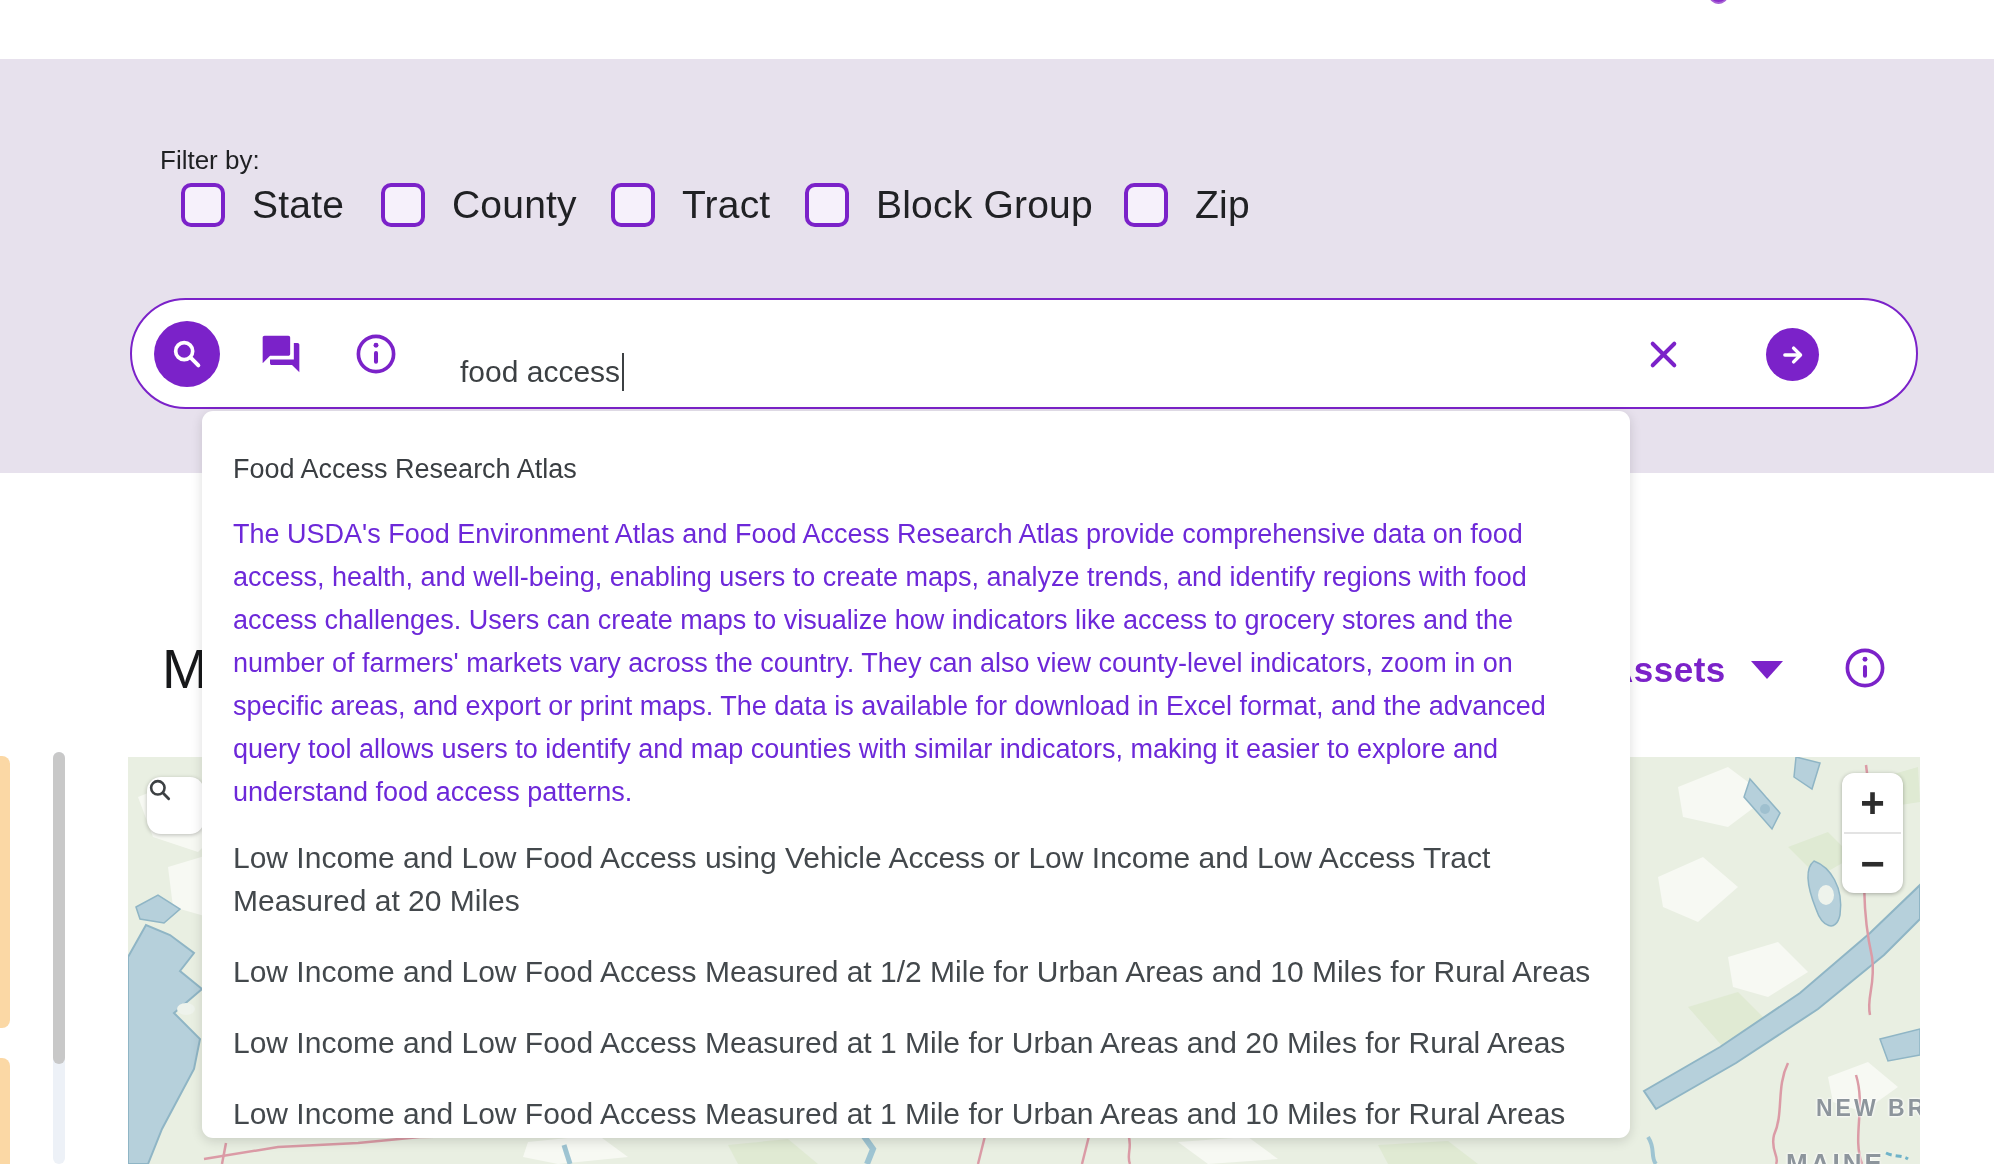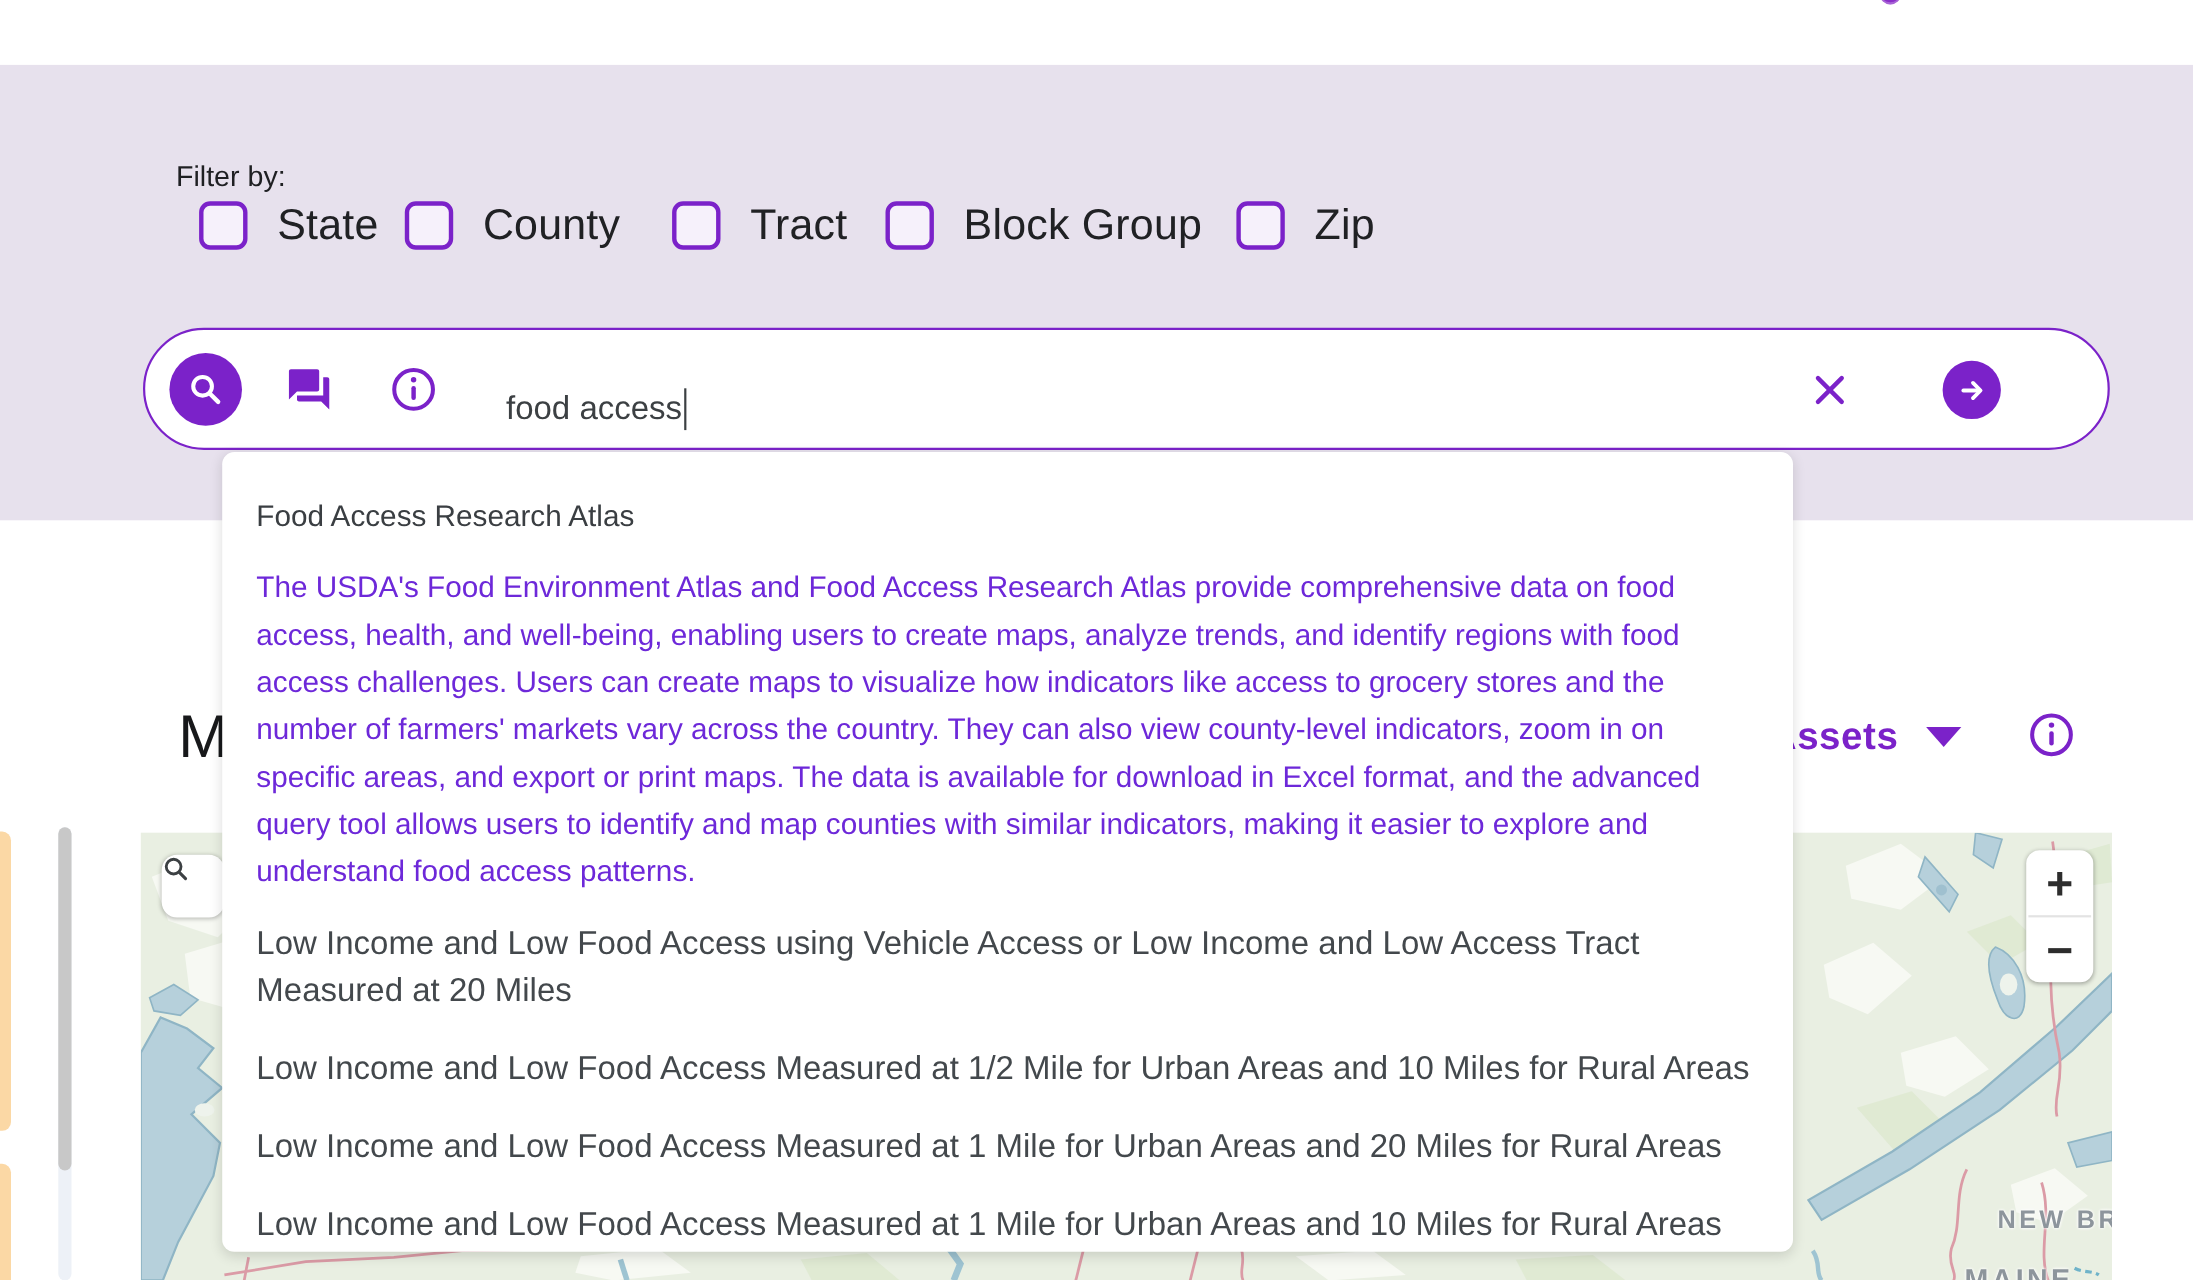--- a/index.html
+++ b/index.html
@@ -85,21 +85,21 @@
   <div class="abs top-sliver"></div>
 </div>
 
 <div class="abs band"></div>
 <div class="abs filter-label">Filter by:</div>
 
 <label class="abs cb" style="left:181px">
   <span class="box"></span>
   <span class="cb-label">State</span>
 </label>
-<label class="abs cb" style="left:368px">
+<label class="abs cb" style="left:381px">
   <span class="box"></span>
   <span class="cb-label">County</span>
 </label>
 <label class="abs cb" style="left:611px">
   <span class="box"></span>
   <span class="cb-label">Tract</span>
 </label>
 <label class="abs cb" style="left:805px">
   <span class="box"></span>
   <span class="cb-label">Block Group</span>

